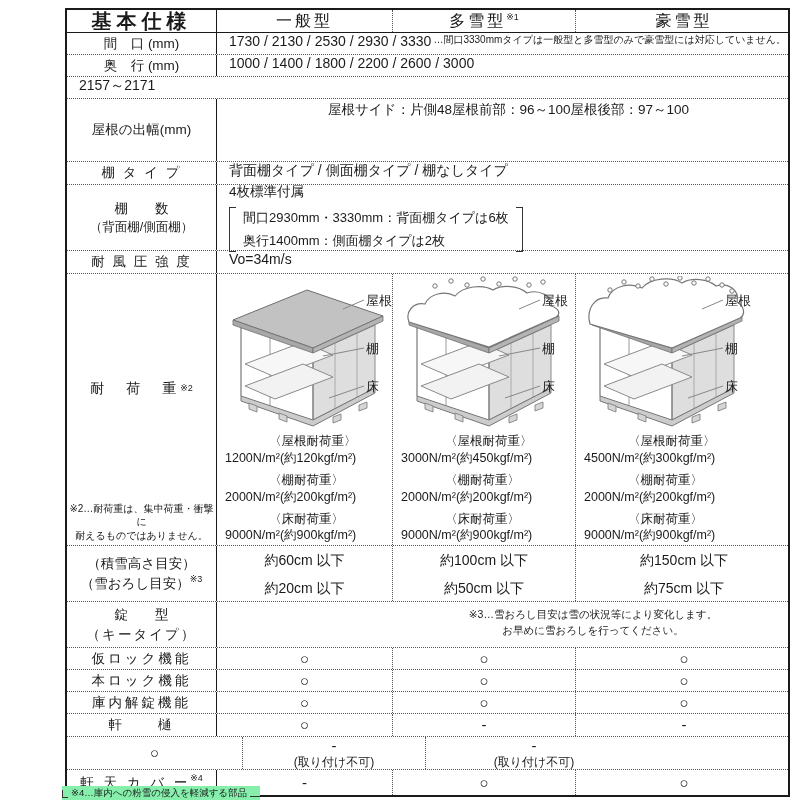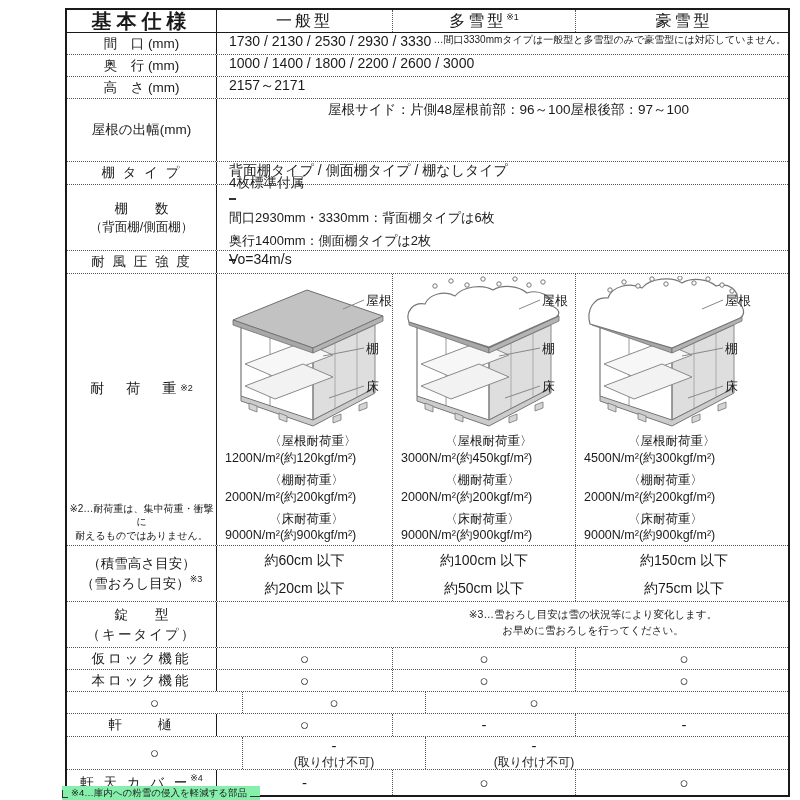--- a/index.html
+++ b/index.html
@@ -27,21 +27,21 @@
   .col{ display:flex; flex-direction:column; align-items:center; justify-content:center; }
   .col + .col{ border-left:1px dotted #555; }
   .c1{ width:175px; flex:none; } .c2{ width:183px; flex:none; } .c3{ width:217px; flex:none; }
   .ls2{ letter-spacing:2px; } .ls3{ letter-spacing:3px; } .ls4{ letter-spacing:4px; }
   sup{ font-size:9px; letter-spacing:0; vertical-align:super; }
   .title-cell{ font-size:20px; font-weight:600; letter-spacing:5px; }
   .type-cell{ font-size:16px; font-weight:500; letter-spacing:3px; }
   .inline-note{ font-size:10px; letter-spacing:0; margin-left:2px; white-space:nowrap; }
   .multiline{ flex-direction:row; align-items:flex-start; justify-content:center; line-height:1.6; font-size:13.5px; }
   .shelfcount-wrap{ flex-direction:column; align-items:flex-start; justify-content:center; gap:4px; }
-  .bracket-group{ display:flex; align-items:stretch; gap:7px; margin-top:2px;flex-direction:column; }
+  .bracket-group{ display:flex; align-items:stretch; gap:7px; margin-top:2px; }
   .bk{ width:7px; flex:none; }
   .bk-l{ border-left:1.5px solid #333; border-top:1.5px solid #333; border-bottom:1.5px solid #333; }
   .bk-r{ border-right:1.5px solid #333; border-top:1.5px solid #333; border-bottom:1.5px solid #333; }
   .bracket-lines{ display:flex; flex-direction:column; justify-content:center; line-height:1.75; font-size:13px; }
   .load-label-cell{ justify-content:space-between; }
   .load-label{ flex:1; display:flex; align-items:center; font-size:14px; }
   .small-note{ font-size:10px; line-height:1.35; text-align:center; padding-bottom:2px; }
   .load-col{ justify-content:flex-start; align-items:flex-start; padding:2px 0 0 8px; }
   .load-block{ margin-top:5px; font-size:12.5px; line-height:1.35; }
   .load-block .bt{ display:block;margin-left:44px; }
@@ -91,21 +91,20 @@
   </div>
 
   <div class="tr" style="height:22px">
     <div class="label-cell">奥　行 (mm)</div>
     <div class="data">
         <span>1000 / 1400 / 1800 / 2200 / 2600 / 3000</span>
       </div>
   </div>
 
   <div class="tr" style="height:22px">
-    <div class="label-cell">高　さ (mm)</div>
     <div class="data">
         <span>2157～2171</span>
       </div>
   </div>
 
   <div class="tr" style="height:63px">
     <div class="label-cell">屋根の出幅(mm)</div>
     <div class="data multiline">
       <span>屋根サイド：片側48</span>
       <span>屋根前部：96～100</span>
@@ -346,20 +345,21 @@
       <div class="col c2 feat-cell">
           <span class="main">○</span>
         </div>
       <div class="col c3 feat-cell">
           <span class="main">○</span>
         </div>
     </div>
   </div>
 
   <div class="tr" style="height:22px">
+    <div class="label-cell ls3">庫内解錠機能</div>
     <div class="data cols nopad">
       <div class="col c1 feat-cell">
           <span class="main">○</span>
         </div>
       <div class="col c2 feat-cell">
           <span class="main">○</span>
         </div>
       <div class="col c3 feat-cell">
           <span class="main">○</span>
         </div>

